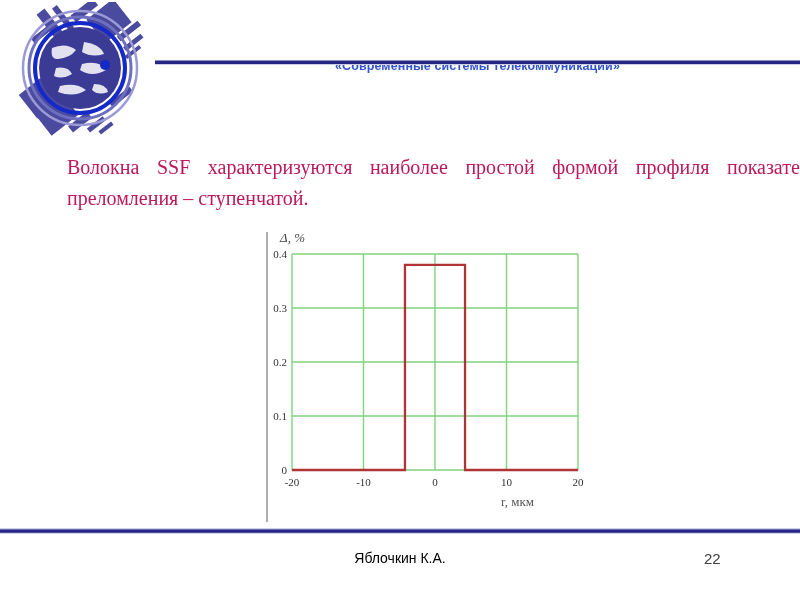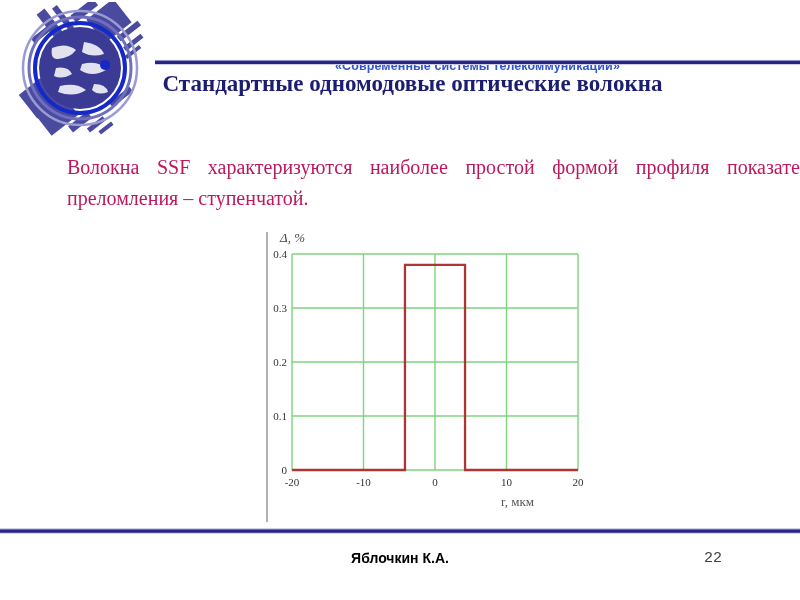--- a/index.html
+++ b/index.html
@@ -125,31 +125,31 @@
       #2a2a8c 34%, #232384 70%,
       #c3c3e2 88%, #ffffff 100%);
   }
   .footer-author {
     position: absolute;
     left: 0;
     top: 550px;
     width: 800px;
     text-align: center;
     font-family: "Liberation Sans", sans-serif;
-    font-weight: bold;
+    font-weight: normal;
     font-size: 14px;
     color: #000000;
   }
   .footer-page {
     position: absolute;
     left: 704px;
     top: 550px;
     width: 40px;
     text-align: left;
-    font-family: Liberation Mono, monospace;
+    font-family: Liberation Sans, sans-serif;
     font-size: 15px;
     color: #404040;
   }
 </style>
 </head>
 <body>
 
 <div class="logo">
   <svg width="140" height="140" viewBox="0 0 140 140" xmlns="http://www.w3.org/2000/svg">
     <defs>
@@ -191,21 +191,20 @@
     <circle cx="68" cy="66" r="57" fill="none" stroke="#9a9ad6" stroke-width="2.5"></circle>
     <circle cx="93" cy="63" r="5" fill="#1528c8"></circle>
   </svg>
 </div>
 
 <div class="subtitle">«Современные системы телекоммуникаций»</div>
 
 <div class="header-rule"></div>
 
 <div class="title">
-  <div>Стандартные одномодовые оптические волокна</div>
 </div>
 
 <div class="body-text">Волокна SSF характеризуются наиболее простой формой профиля показателя преломления – ступенчатой.</div>
 
 <div class="chart-figure">
 
   <div class="chart-ylabel">
     <span>Δ, %</span>
   </div>
 

